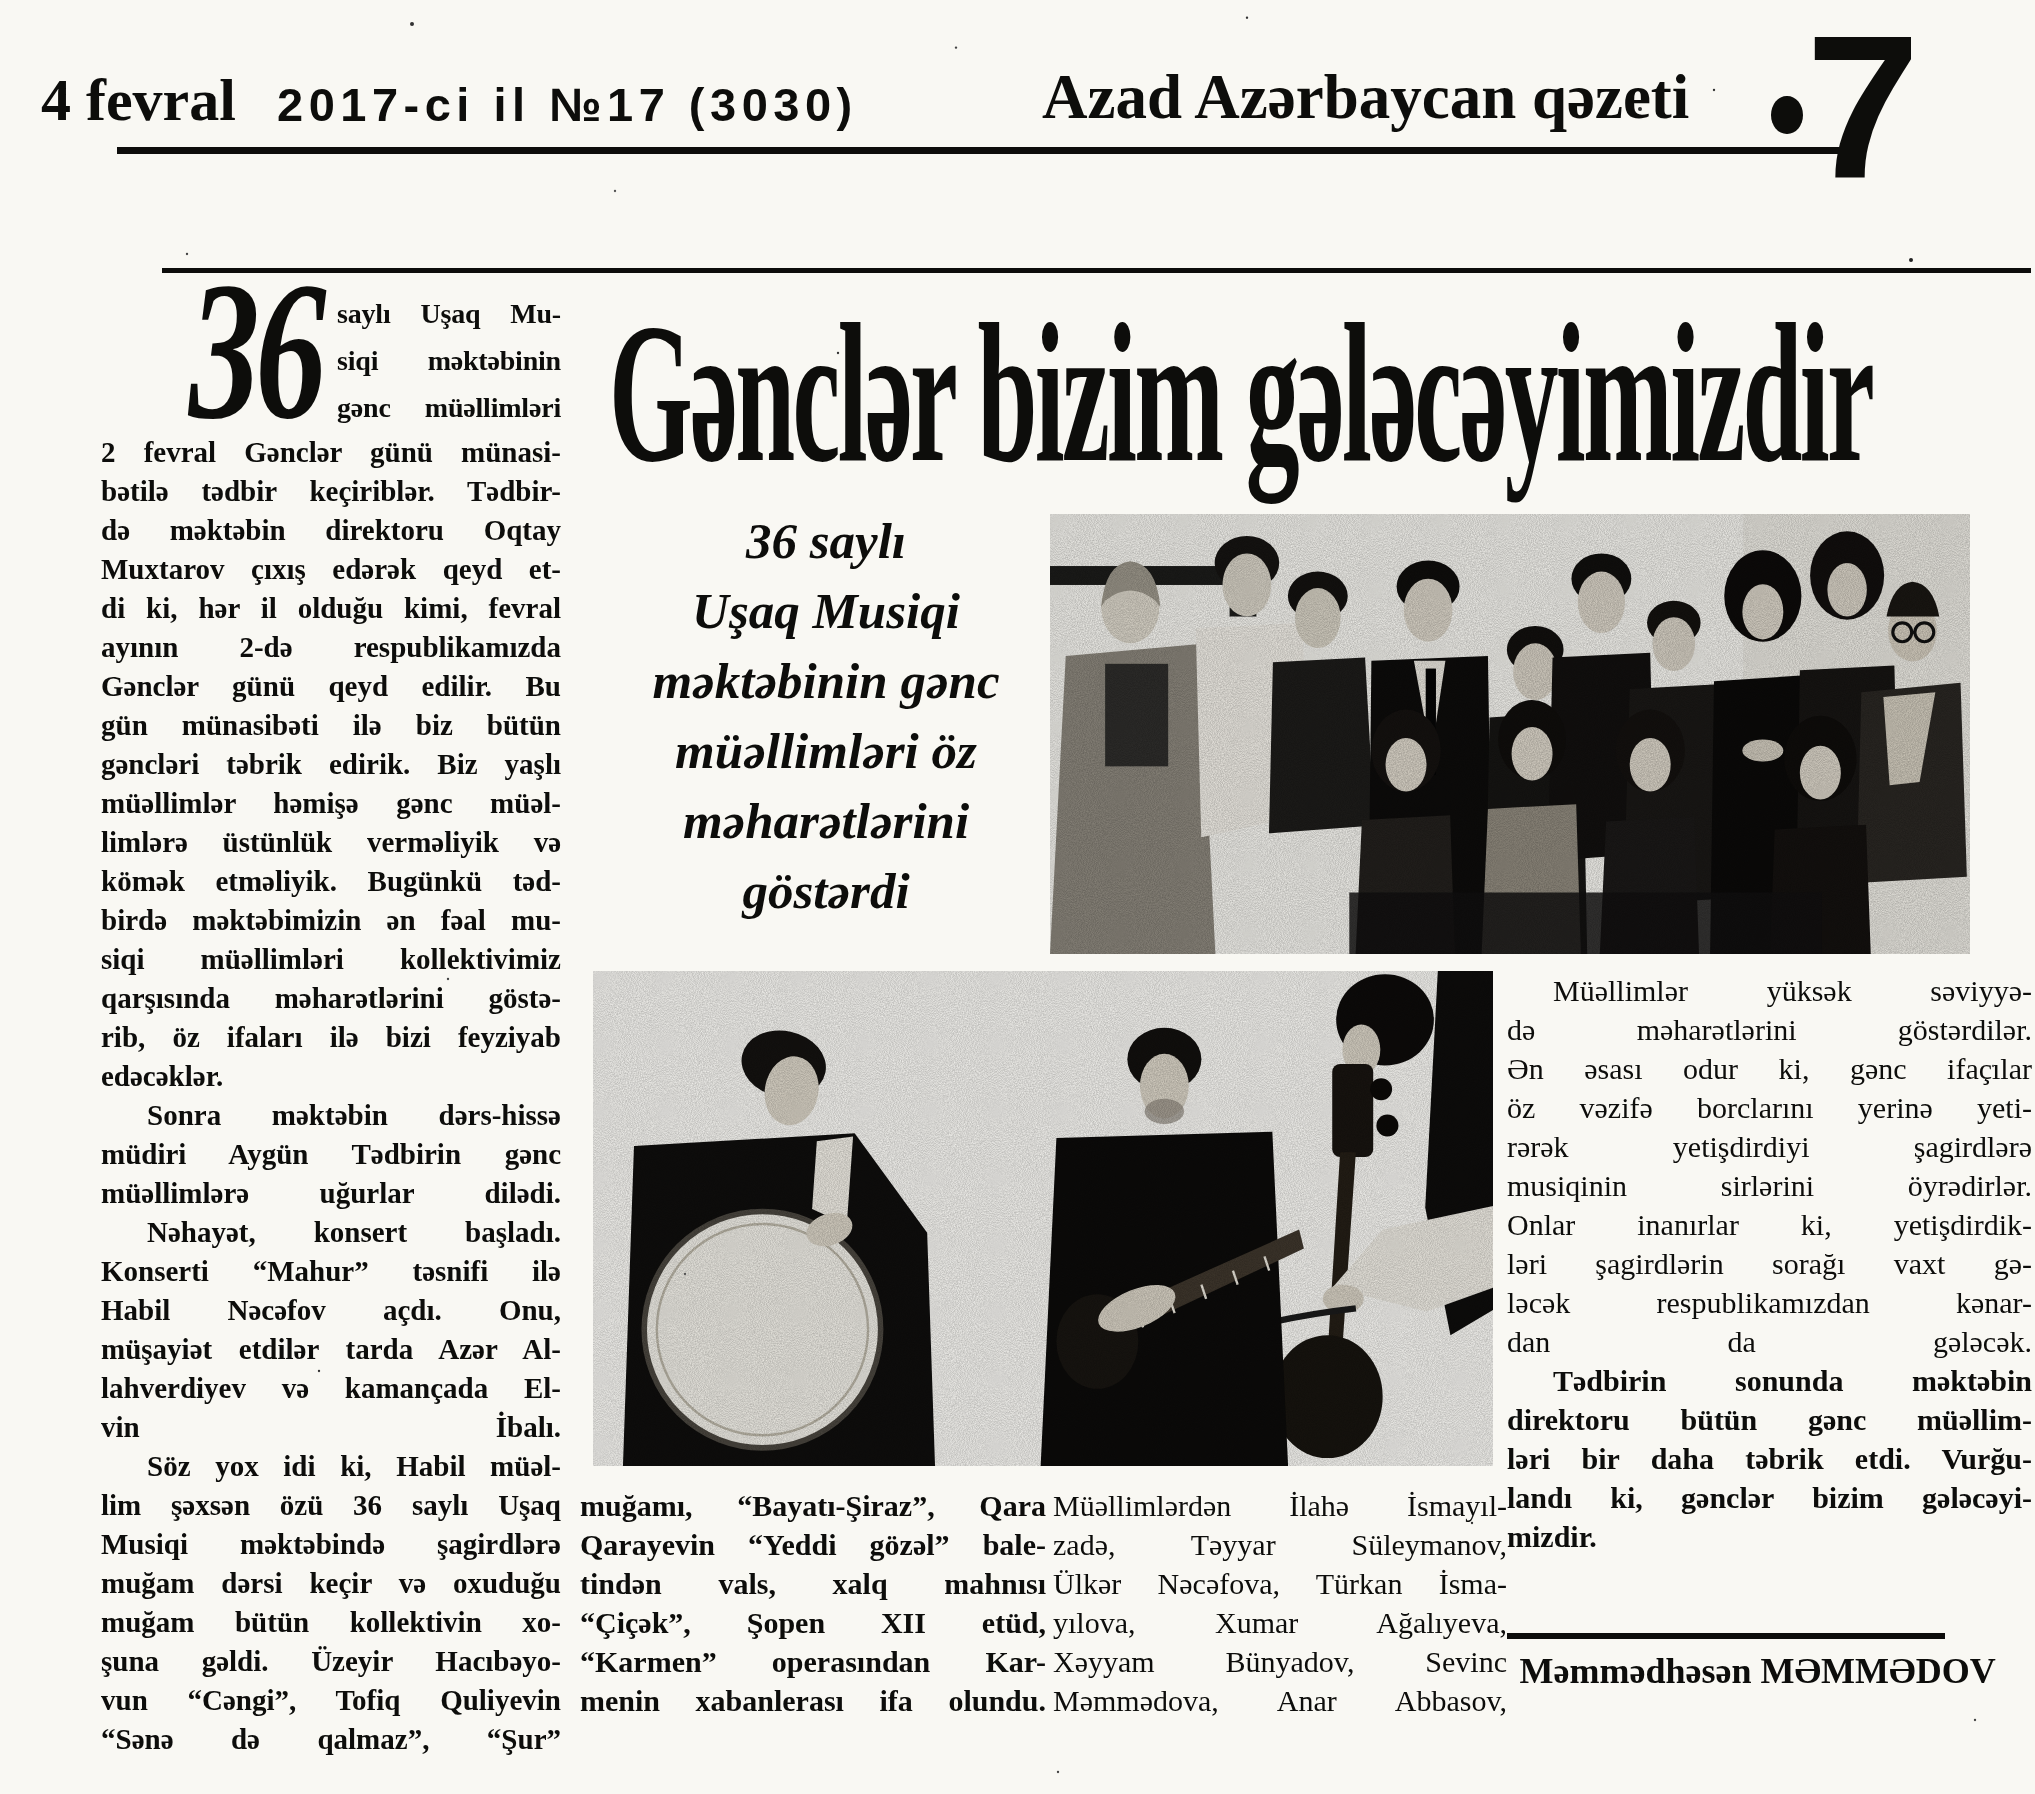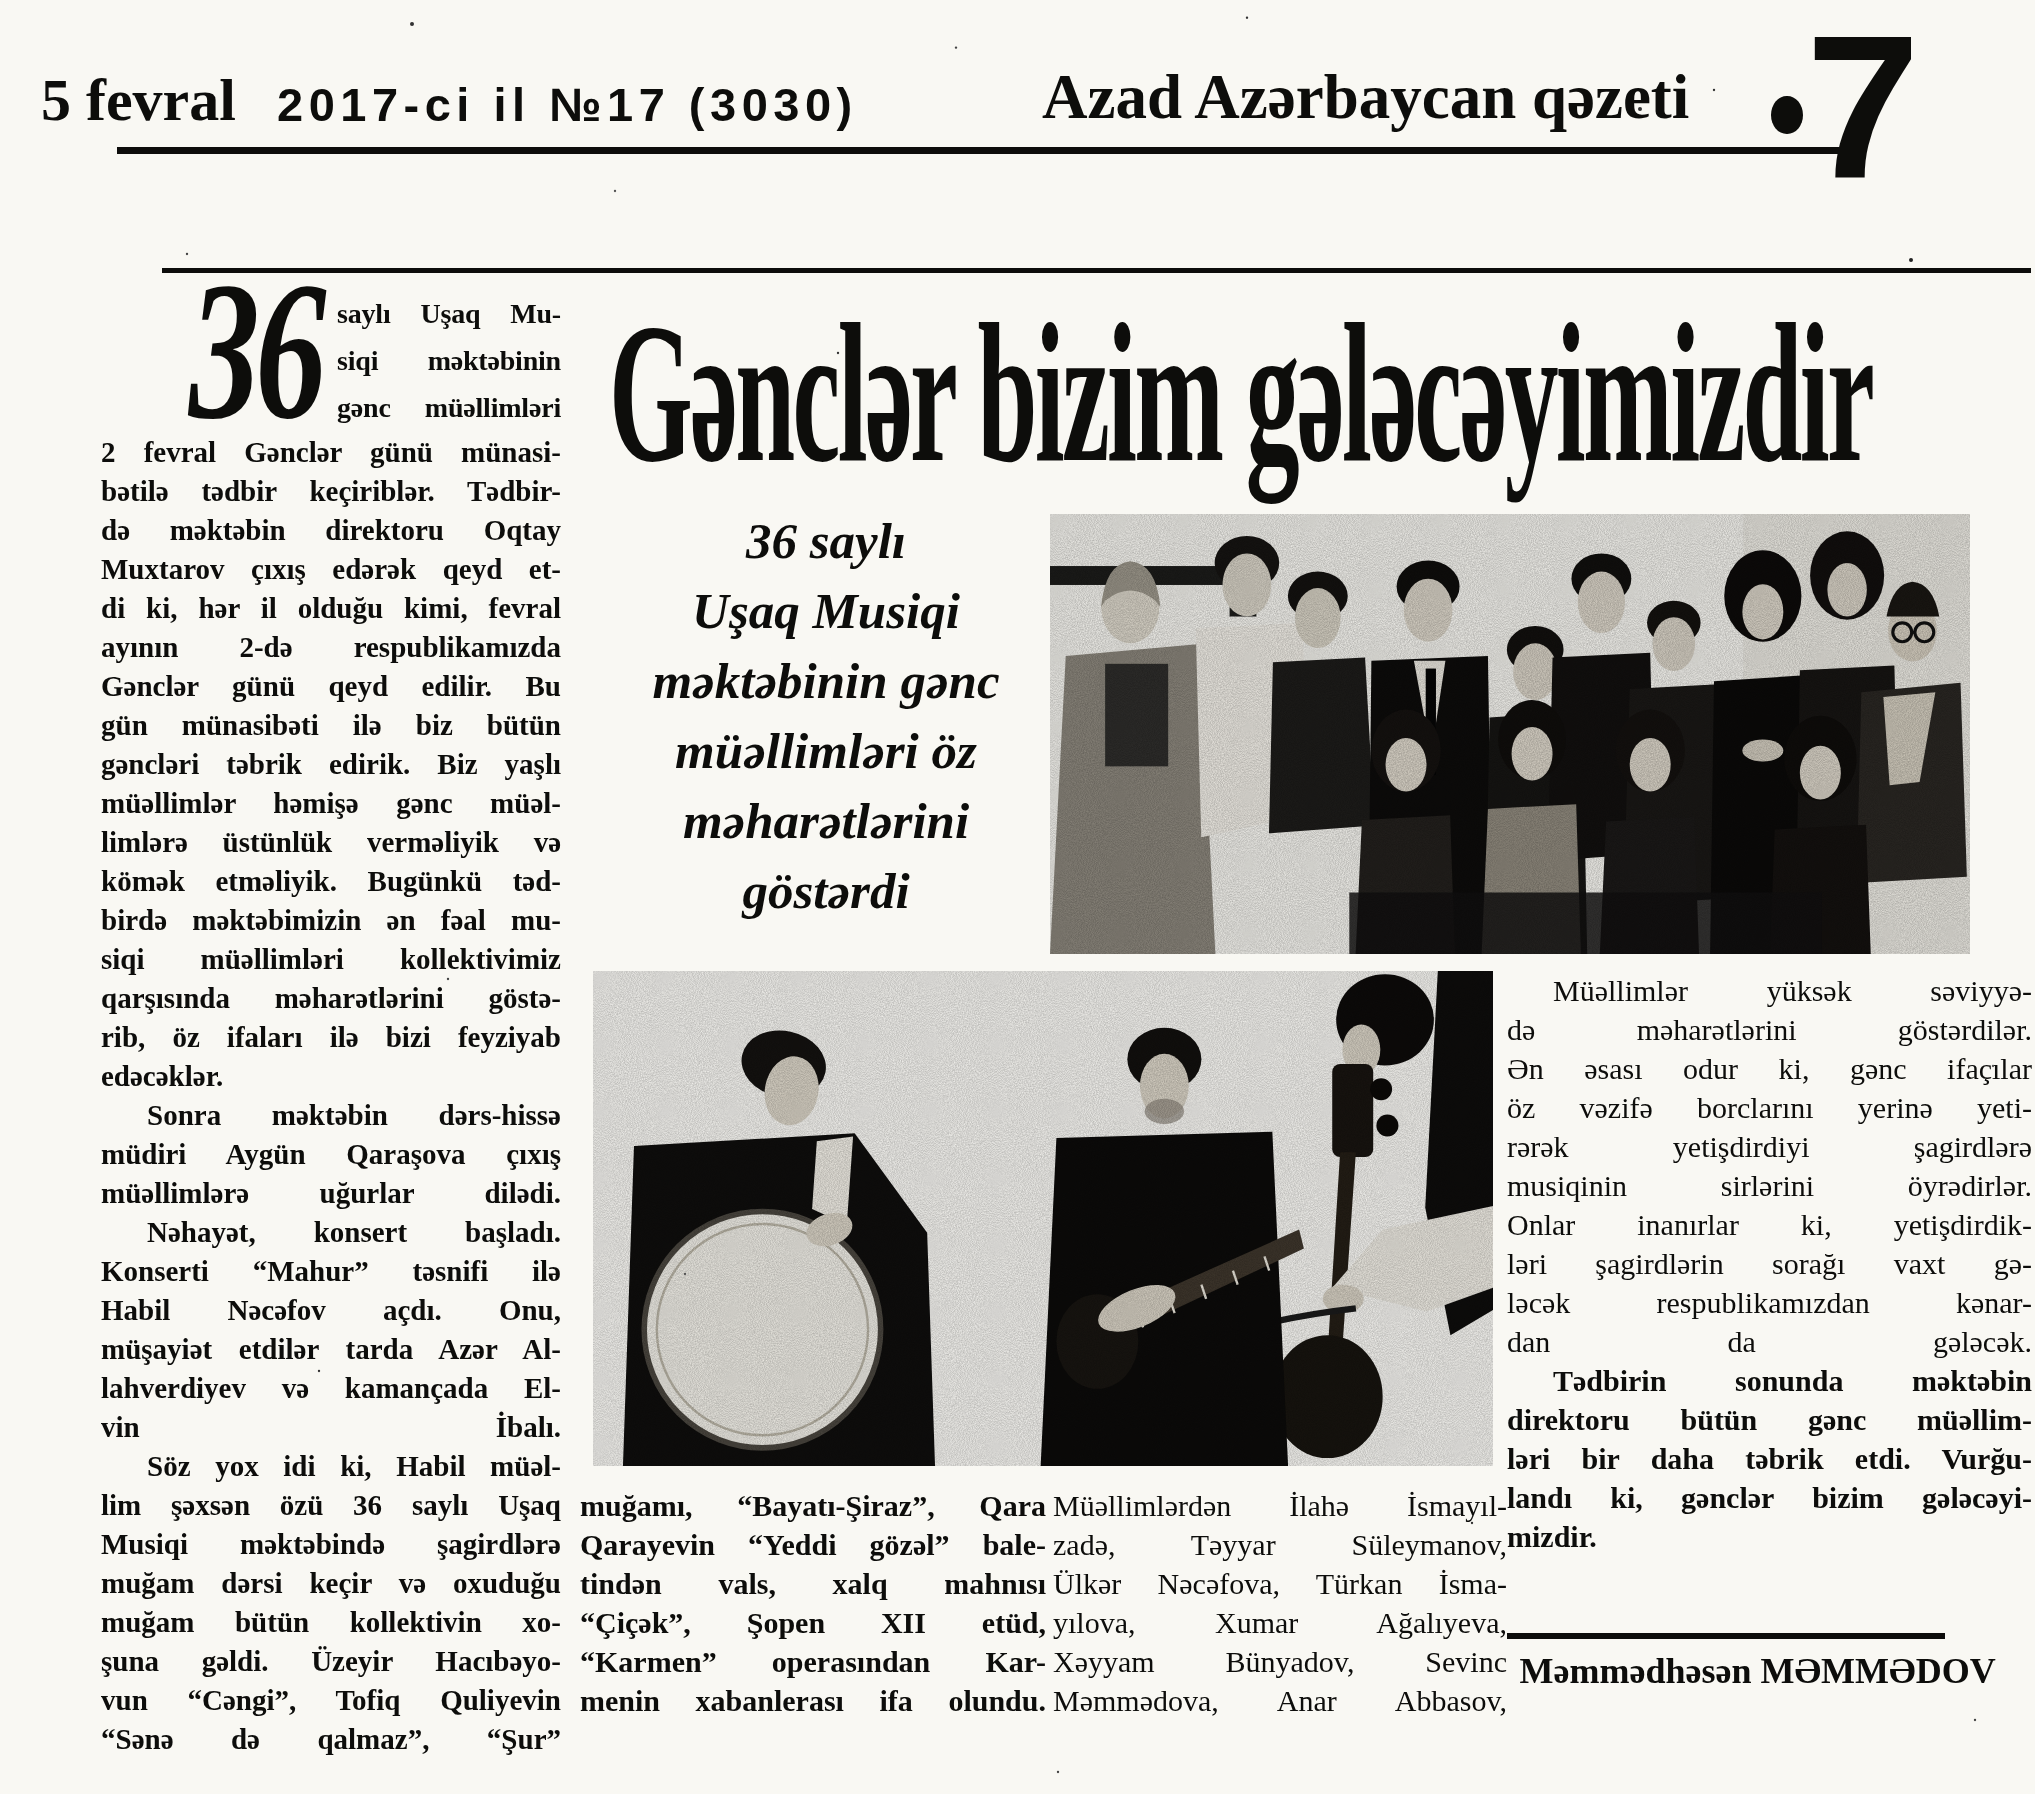--- a/index.html
+++ b/index.html
@@ -56,21 +56,21 @@
     1302px 66px 0 -0.8px #333, 1499px 236px 0 0 #222, -225px 230px 0 -0.8px #444,
     426px 329px 0 -0.8px #333, 36px 955px 0 -0.8px #444, 1060px 1499px 0 -0.8px #333,
     1563px 1696px 0 -0.8px #444, -93px 1347px 0 -0.8px #333, 1581px 1042px 0 -0.8px #555,
     646px 1748px 0 -0.8px #444, 1228px 85px 0 0 #333, 273px 1250px 0 -0.8px #555;}
 </style>
 </head>
 <body>
 
 <div class="page">
 
-  <span class="abs date-line">5 fevral</span>
+  <span class="abs date-line">4 fevral</span>
   <span class="abs issue-line">2017-ci il №17 (3030)</span>
   <span class="abs masthead">Azad Azərbaycan qəzeti</span>
   <span class="abs bullet-dot"></span>
   <span class="abs page-number">7</span>
   <div class="abs rule header-rule"></div>
   <div class="abs rule top-rule"></div>
 
   <h1 class="abs headline"><span class="headline-inner">Gənclər bizim gələcəyimizdir</span></h1>
   <div class="abs subhead">36 saylı
 Uşaq Musiqi
@@ -96,21 +96,21 @@
 gəncləri təbrik edirik. Biz yaşlı
 müəllimlər həmişə gənc müəl-
 limlərə üstünlük verməliyik və
 kömək etməliyik. Bugünkü təd-
 birdə məktəbimizin ən fəal mu-
 siqi müəllimləri kollektivimiz
 qarşısında məharətlərini göstə-
 rib, öz ifaları ilə bizi feyziyab
 edəcəklər.</p>
     <p class="body-just indent">Sonra məktəbin dərs-hissə
-müdiri Aygün Qaraşova çıxış
+müdiri Aygün Tədbirin gənc
 müəllimlərə uğurlar dilədi.</p>
     <p class="body-just indent">Nəhayət, konsert başladı.
 Konserti “Mahur” təsnifi ilə
 Habil Nəcəfov açdı. Onu,
 müşayiət etdilər tarda Azər Al-
 lahverdiyev və kamançada El-
 vin İbalı.</p>
     <p class="body-just indent">Söz yox idi ki, Habil müəl-
 lim şəxsən özü 36 saylı Uşaq
 Musiqi məktəbində şagirdlərə

